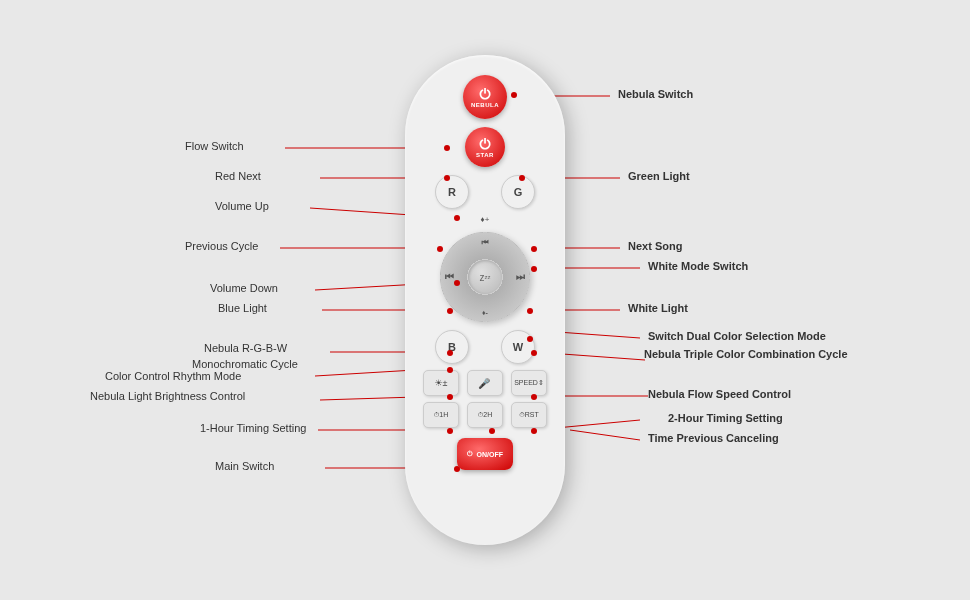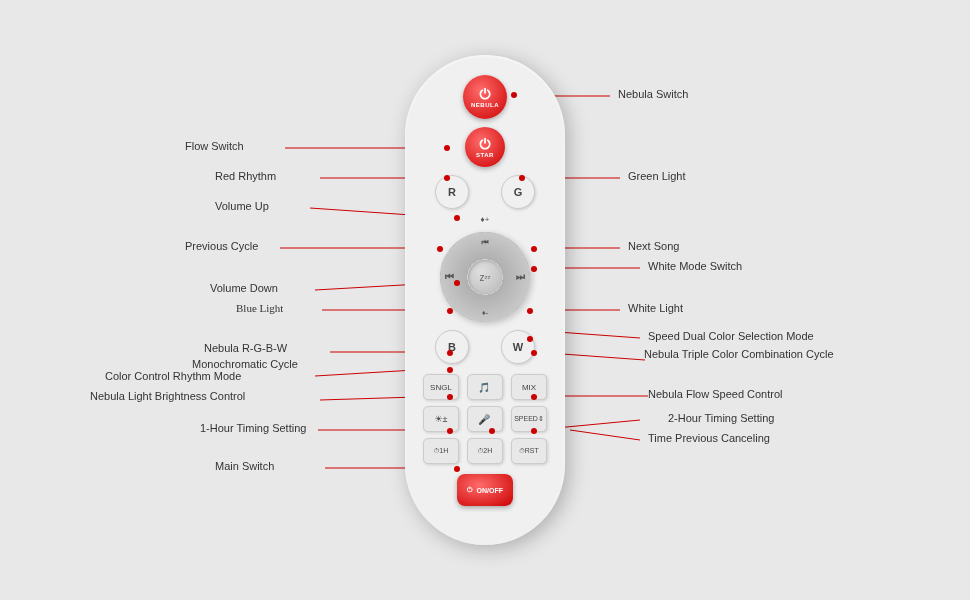--- a/index.html
+++ b/index.html
@@ -191,20 +191,21 @@
       color: #333;
       white-space: nowrap;
     }
 
     .label-left {
       text-align: right;
     }
 
     .label-right {
       text-align: left;
+      font-weight: bold;
     }
 
     
     .dot {
       position: absolute;
       width: 6px;
       height: 6px;
       border-radius: 50%;
       background: #cc0000;
     }
@@ -272,38 +273,38 @@
   <line class="ann-line" x1="318" y1="430" x2="448" y2="430"></line>
 
   <line class="ann-line" x1="535" y1="430" x2="640" y2="420"></line>
 
   <line class="ann-line" x1="570" y1="430" x2="640" y2="440"></line>
 
   <line class="ann-line" x1="325" y1="468" x2="455" y2="468"></line>
 </svg>
 
 <div class="label label-left" style="left:185px; top:140px;">Flow Switch</div>
-<div class="label label-left" style="left:215px; top:170px;">Red Rhythm</div>
+<div class="label label-left" style="left:215px; top:170px;">Red Next</div>
 <div class="label label-left" style="left:215px; top:200px;">Volume Up</div>
 <div class="label label-left" style="left:185px; top:240px;">Previous Cycle</div>
 <div class="label label-left" style="left:210px; top:282px;">Volume Down</div>
-<div class="label label-left" style="left:236px; top:302px;font-family:Liberation Serif, serif;">Blue Light</div>
+<div class="label label-left" style="left:218px; top:302px;">Blue Light</div>
 <div class="label label-left" style="left:204px; top:342px;text-align:center;">Nebula R-G-B-W</div>
 <div class="label label-left" style="left:192px; top:358px;">Monochromatic Cycle</div>
 <div class="label label-left" style="left:105px; top:370px;">Color Control Rhythm Mode</div>
 <div class="label label-left" style="left:90px; top:390px;">Nebula Light Brightness Control</div>
 <div class="label label-left" style="left:200px; top:422px;">1-Hour Timing Setting</div>
 <div class="label label-left" style="left:215px; top:460px;">Main Switch</div>
 
 <div class="label label-right" style="left:618px; top:88px;">Nebula Switch</div>
 <div class="label label-right" style="left:628px; top:170px;">Green Light</div>
 <div class="label label-right" style="left:628px; top:240px;">Next Song</div>
 <div class="label label-right" style="left:648px; top:260px;">White Mode Switch</div>
 <div class="label label-right" style="left:628px; top:302px;">White Light</div>
-<div class="label label-right" style="left:648px; top:330px;">Speed Dual Color Selection Mode</div>
+<div class="label label-right" style="left:648px; top:330px;">Switch Dual Color Selection Mode</div>
 <div class="label label-right" style="left:644px; top:348px;">Nebula Triple Color  Combination Cycle</div>
 <div class="label label-right" style="left:648px; top:388px;">Nebula Flow Speed Control</div>
 <div class="label label-right" style="left:648px; top:412px;margin-left:20px;">2-Hour Timing Setting</div>
 <div class="label label-right" style="left:648px; top:432px;">Time Previous Canceling</div>
 
 <div class="remote" style="left:485px; top:300px; transform:translate(-50%,-50%);">
 
   <button class="btn btn-red-round" style="margin-top:2px;">
     <span class="power-icon">⏻</span>
     <span class="btn-label-below">NEBULA</span>
@@ -331,31 +332,20 @@
       <span class="nav-arrow nav-right">⏭</span>
       <div class="nav-center" style="font-size:10px; color:#666;">z<sup style="font-size:6px;">zz</sup></div>
     </div>
   </div>
 
   <div class="row-2btn">
     <button class="btn-circle-outline">B</button>
     <button class="btn-circle-outline">W</button>
   </div>
 
-  <div class="row-3btn">
-    <button class="btn-small-rect">
-      <span style="font-size:8px;">SNGL</span>
-    </button>
-    <button class="btn-small-rect">
-      <span style="font-size:10px;">🎵</span>
-    </button>
-    <button class="btn-small-rect">
-      <span style="font-size:8px;">MIX</span>
-    </button>
-  </div>
 
   <div class="row-func">
     <button class="btn-small-rect">
       <span style="font-size:9px;">☀±</span>
     </button>
     <button class="btn-small-rect">
       <span style="font-size:10px;">🎤</span>
     </button>
     <button class="btn-small-rect">
       <span style="font-size:7px;">SPEED⇕</span>

